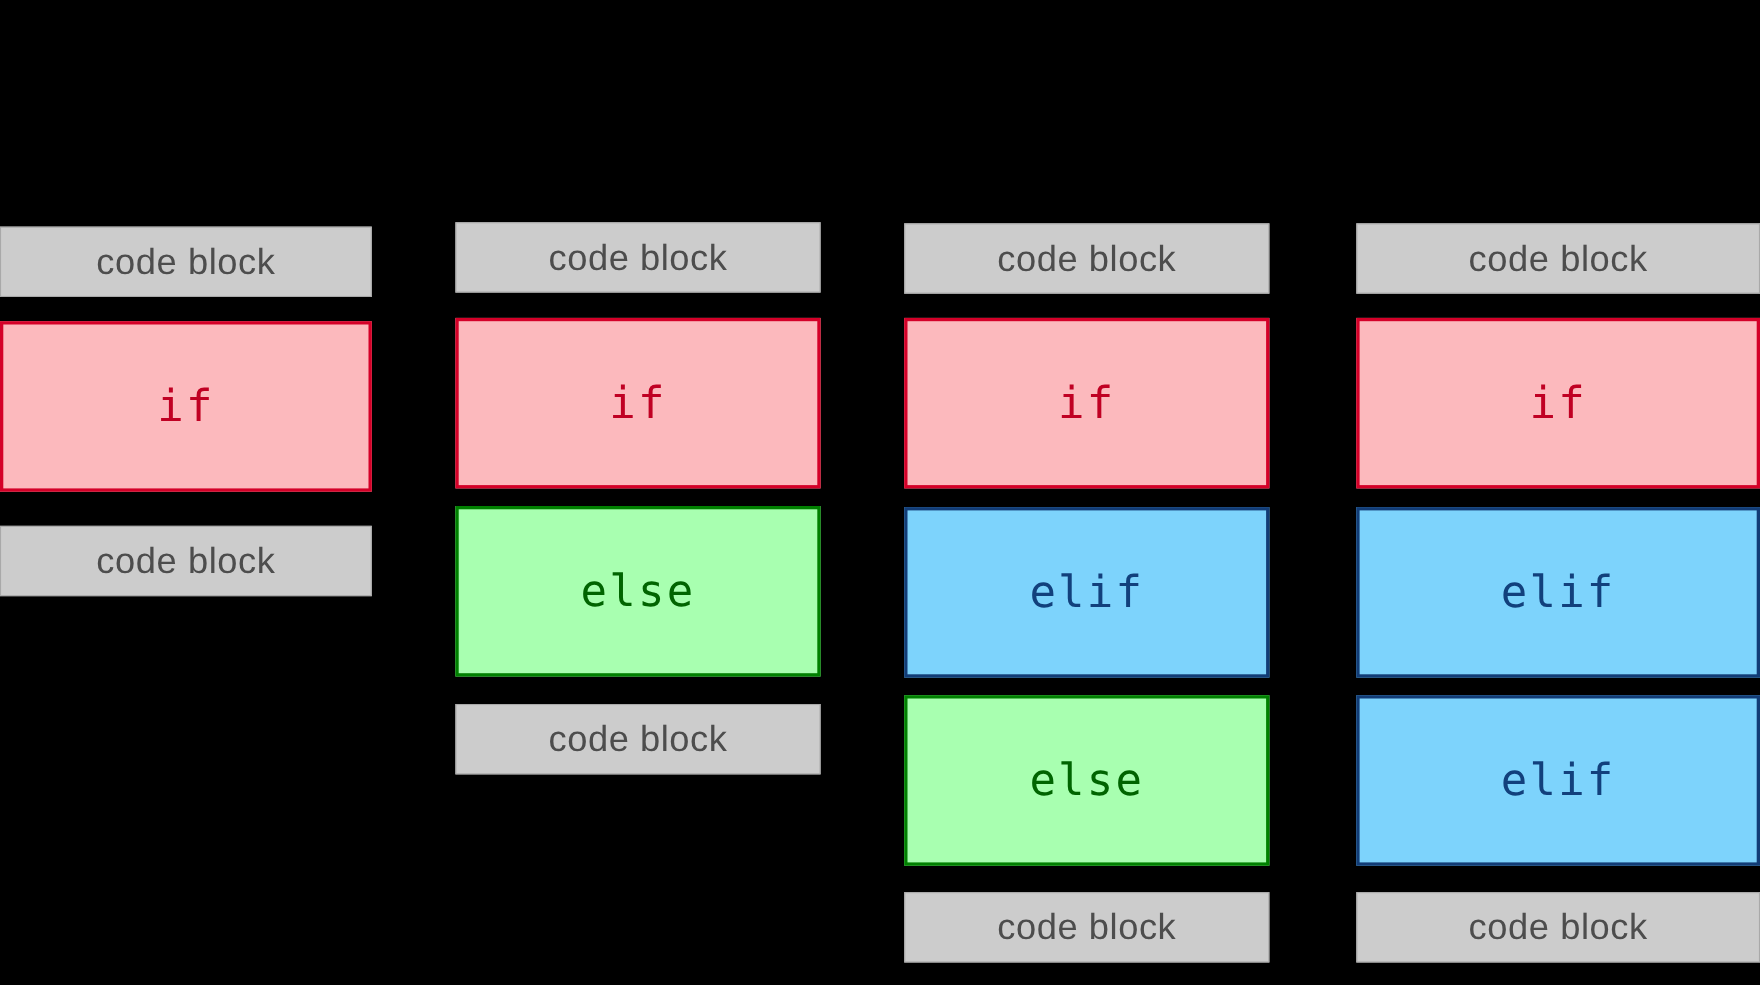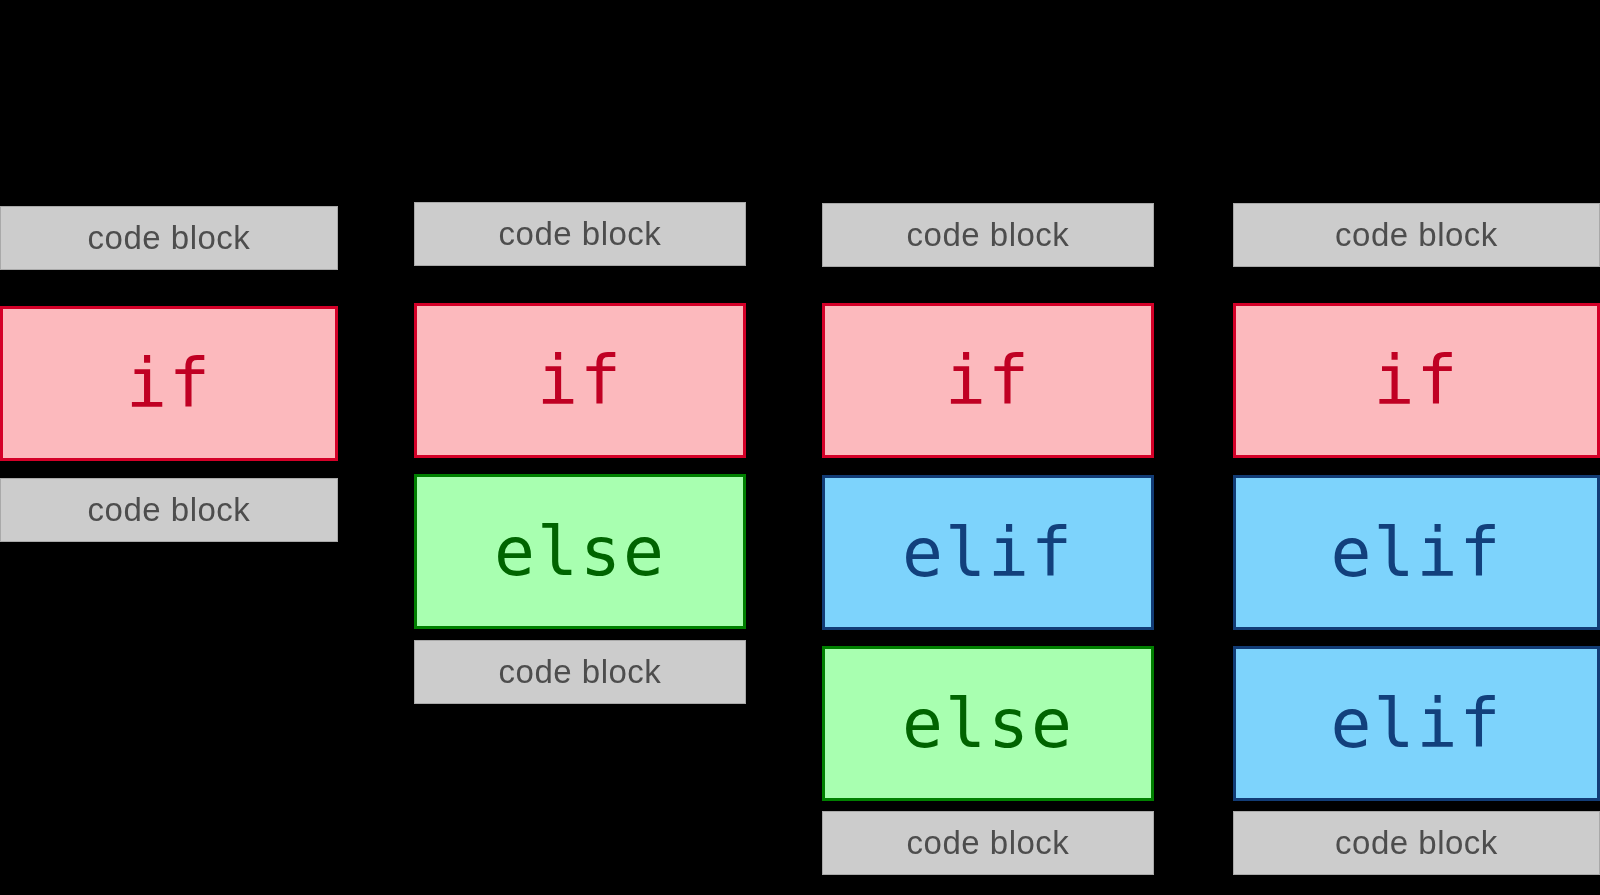--- a/index.html
+++ b/index.html
@@ -45,24 +45,23 @@
     color: #4d4d4d;
     font-family: "Liberation Sans", sans-serif;
     font-size: 33px;
     font-weight: 300;
     letter-spacing: 0.5px;
   }
 
   
   .box.kw {
     font-family: "DejaVu Sans Mono", monospace;
-    font-size: 68px;
+    font-size: 40px;
     font-weight: 400;
     letter-spacing: 2px;
-    margin-top: 14px;
   }
 
   .box.kw-if {
     background: #fcb9bd;
     border: 3px solid #d40028;
     color: #c00023;
   }
 
   .box.kw-else {
     background: #a8ffb0;

